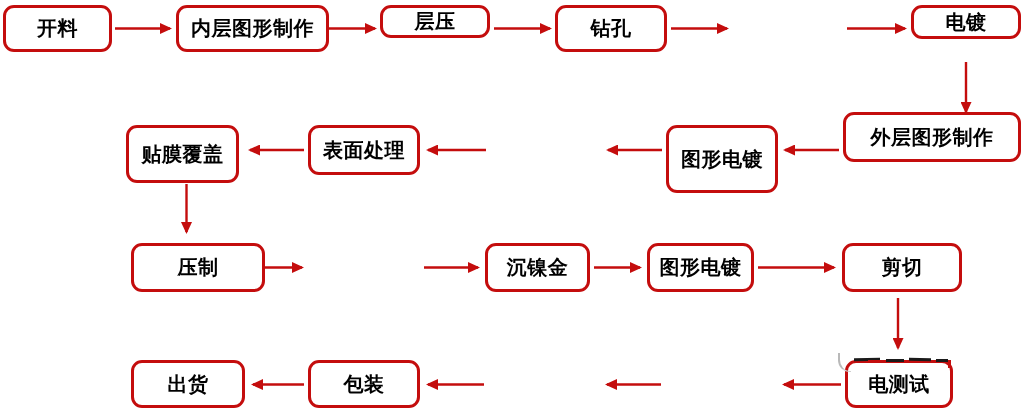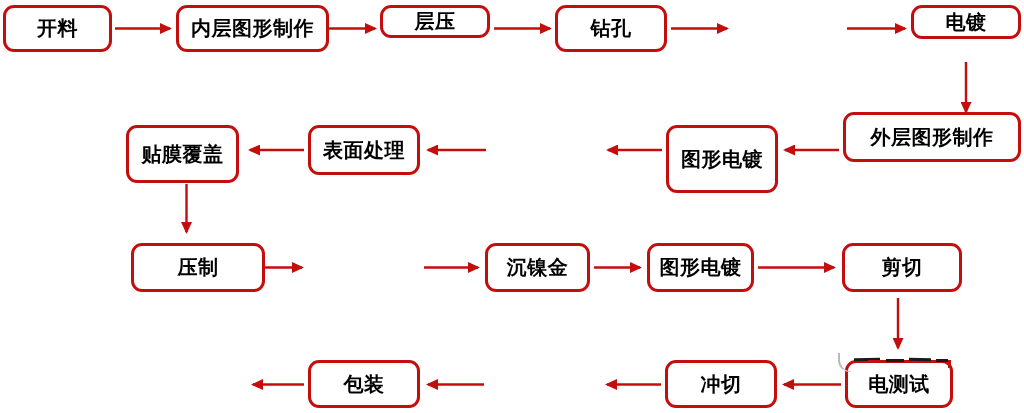--- a/index.html
+++ b/index.html
@@ -78,22 +78,22 @@
   <div class="node" style="left:666px;top:125px;width:112px;height:68px">图形电镀</div>
   <div class="node" style="left:308px;top:125px;width:112px;height:50px">表面处理</div>
   <div class="node" style="left:126px;top:125px;width:113px;height:58px">贴膜覆盖</div>
 
   <div class="node" style="left:131px;top:243px;width:134px;height:49px">压制</div>
   <div class="node" style="left:485px;top:243px;width:105px;height:49px">沉镍金</div>
   <div class="node" style="left:647px;top:243px;width:107px;height:49px">图形电镀</div>
   <div class="node" style="left:842px;top:243px;width:120px;height:49px">剪切</div>
 
   <div class="node" style="left:845px;top:360px;width:108px;height:48px">电测试</div>
-  <div class="node" style="left:665px;top:360px;width:112px;height:48px">冲切</div>
   <div class="node" style="left:308px;top:360px;width:112px;height:48px">包装</div>
+  <div class="node" style="left:131px;top:360px;width:114px;height:48px">出货</div>
 
   <svg class="arrow-layer" viewBox="0 0 1024 413">
     <defs>
       <marker id="ah" markerUnits="userSpaceOnUse" markerWidth="12" markerHeight="11" refX="10" refY="5.5" orient="auto">
         <path class="arrow-head" d="M0,0 L12,5.5 L0,11 Z"></path>
       </marker>
     </defs>
 
     <line class="arrow-line" x1="115" y1="28.5" x2="170" y2="28.5" marker-end="url(#ah)"></line>
     <line class="arrow-line" x1="319" y1="28.5" x2="375" y2="28.5" marker-end="url(#ah)"></line>

